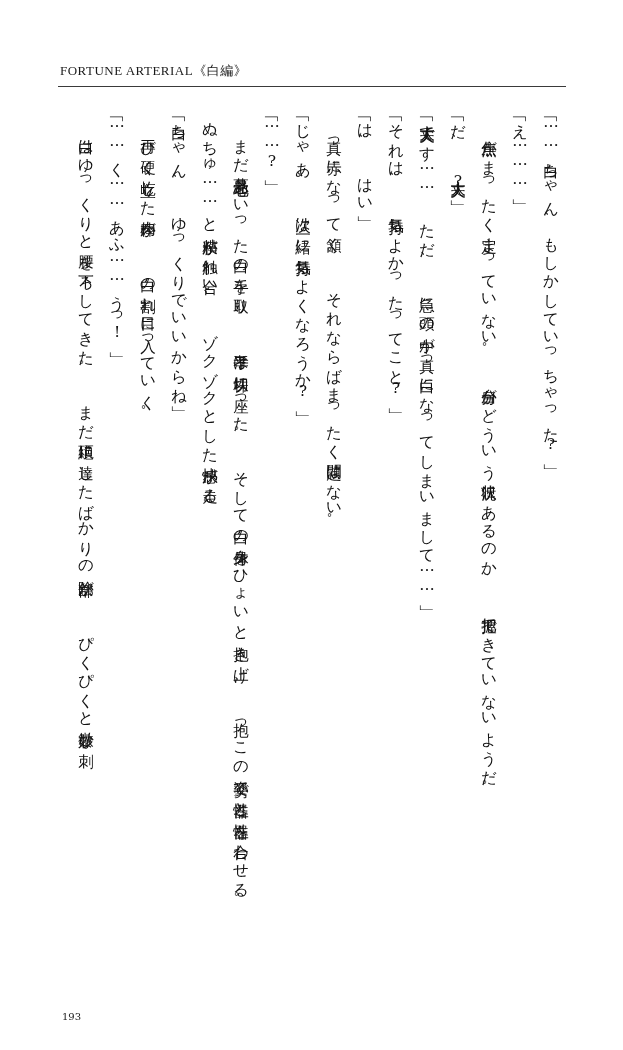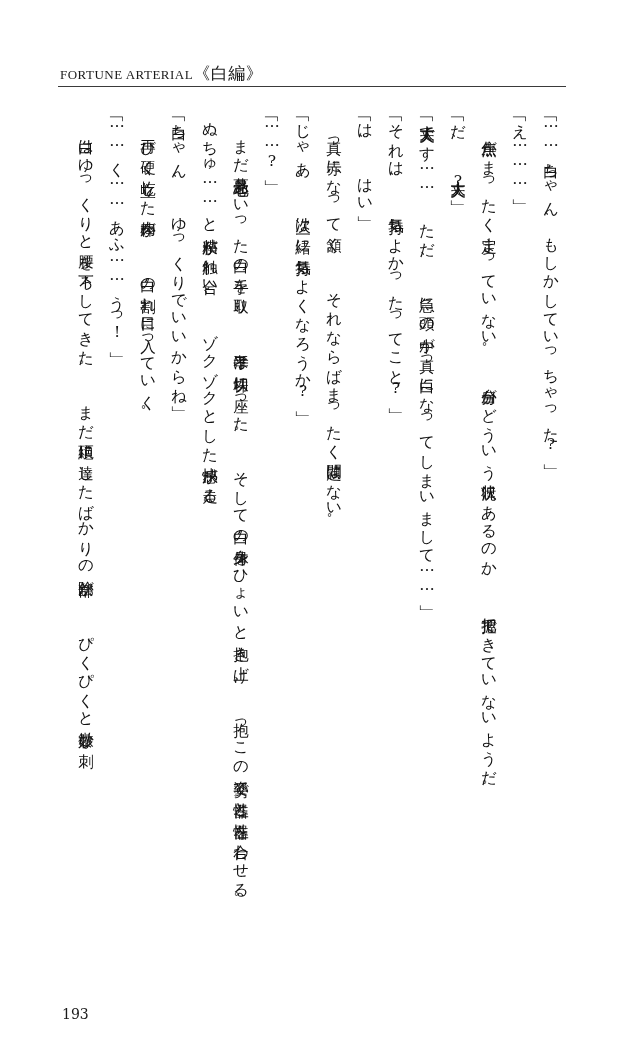--- a/index.html
+++ b/index.html
@@ -27,21 +27,21 @@
     letter-spacing: 0.5px;
     color: #1a1a1a;
     white-space: nowrap;
     font-family: "Liberation Serif", "DejaVu Serif", serif;
   }
   .header .series {
     font-family: Liberation Serif, serif;
   }
   .header .volume {
     font-family: "DejaVu Serif", serif;
-    font-size: 17px;
+    font-size: 13px;
   }
   
   .header-rule {
     position: absolute;
     top: 86px;
     left: 58px;
     width: 508px;
     height: 1px;
     background: #3a3a3a;
   }
@@ -69,21 +69,21 @@
   }
   .body-text p.indent {
     text-indent: 1em;
   }
   
   .page-number {
     position: absolute;
     bottom: 28px;
     left: 62px;
     font-family: "DejaVu Serif", serif;
-    font-size: 14px;
+    font-size: 10px;
     color: #1a1a1a;
   }
 </style>
 </head>
 <body>
 
 <div class="page">
 
   <div class="header">
     <span class="series">FORTUNE ARTERIAL</span><span class="volume">《白編》</span>

